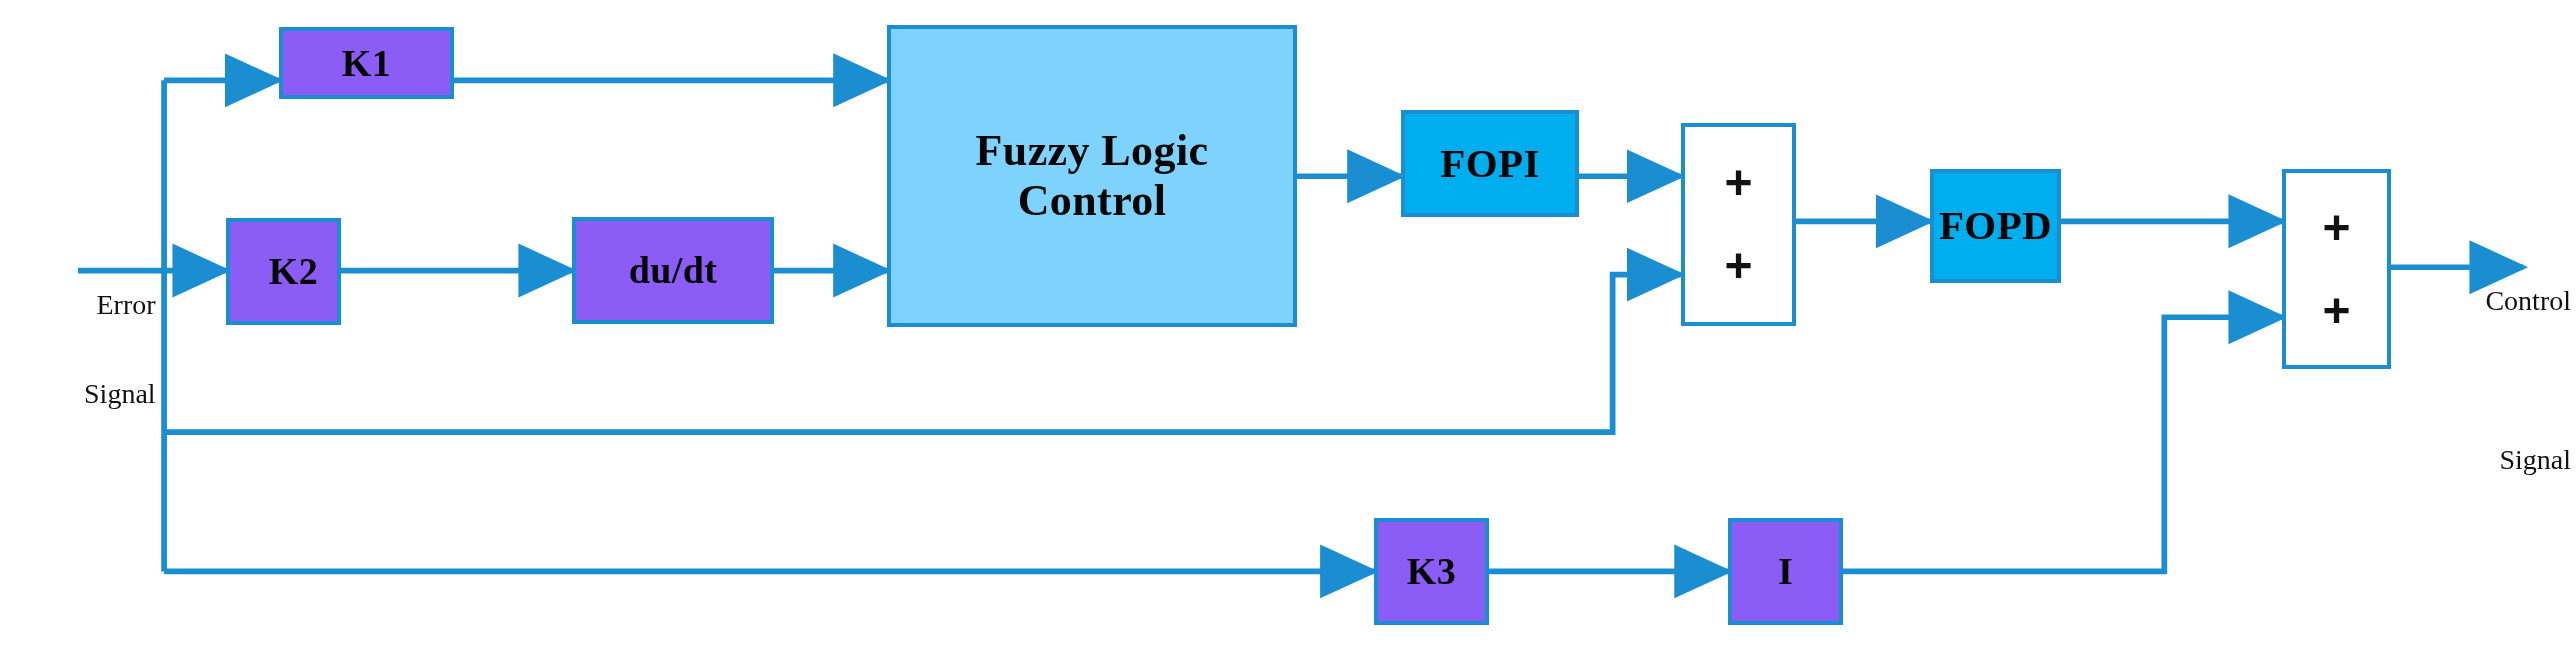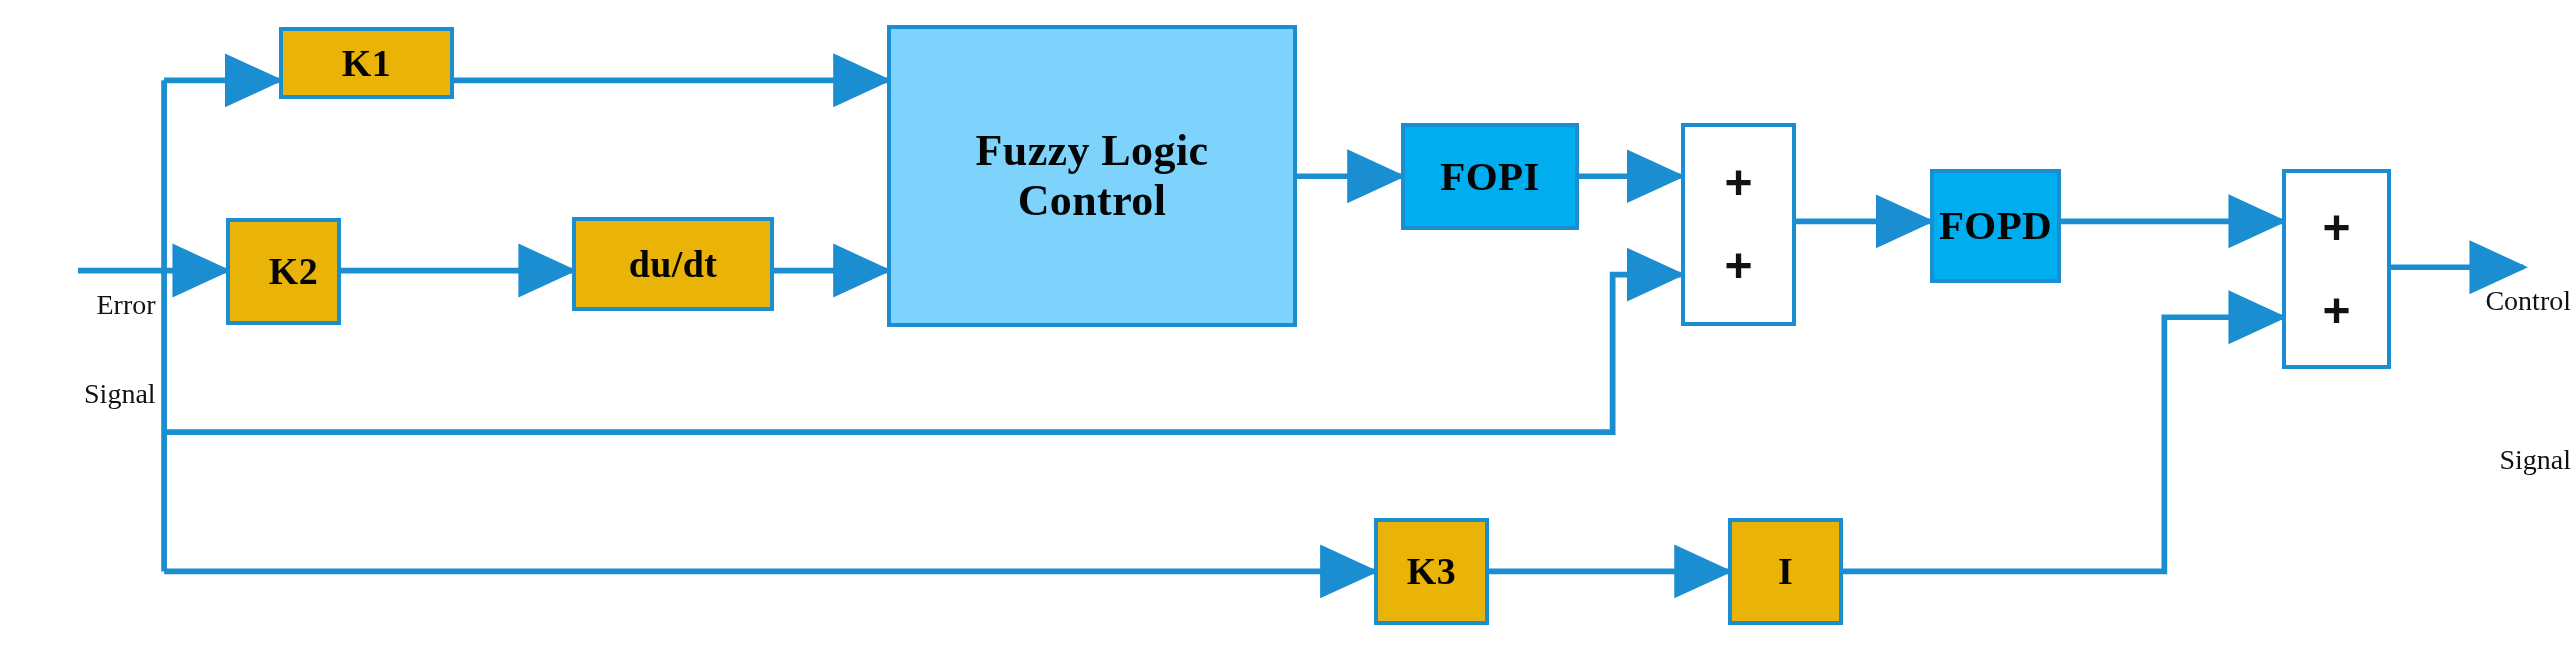--- a/index.html
+++ b/index.html
@@ -33,21 +33,21 @@
     justify-content: center;
     text-align: center;
     border: 4.1px solid #1a8ed1;
     font-weight: bold;
     color: #050505;
     letter-spacing: 0.4px;
     line-height: 1.12;
     z-index: 5;
   }
   .blk-gain {
-    background: #eab308;
+    background: #8b5cf6;
     font-size: 38px;
   }
   .blk-fuzzy {
     background: #7dd3fc;
     font-size: 44px;
   }
   .blk-fo {
     background: #00aeef;
     font-size: 41px;
   }
@@ -129,30 +129,30 @@
 
   <div class="lbl" style="left:6.6px; top:231px; width:149px;">
     <div>Error</div>
     <div>Signal</div>
   </div>
 
   <div class="blk blk-gain" style="left:279px; top:27px; width:175px; height:72px;">K1</div>
 
   <div class="blk blk-gain" style="left:226px; top:218px; width:115px; height:107px;padding-left:20px;">K2</div>
 
-  <div class="blk blk-gain" style="left:572px; top:217px; width:202px; height:94px;">du/dt</div>
+  <div class="blk blk-gain" style="left:572px; top:217px; width:202px; height:107px;">du/dt</div>
 
   <div class="blk blk-fuzzy" style="left:887px; top:24.6px; width:410px; height:302px;">
     <div>
       <div>Fuzzy Logic</div>
       <div>Control</div>
     </div>
   </div>
 
-  <div class="blk blk-fo" style="left:1401px; top:123px; width:178px; height:107px;">FOPI</div>
+  <div class="blk blk-fo" style="left:1401px; top:110px; width:178px; height:107px;">FOPI</div>
 
   <div class="summer" style="left:1681px; top:123px; width:115px; height:203px; padding:14.8px 0;">
     <span class="sign">+</span>
     <span class="sign">+</span>
   </div>
 
   <div class="blk blk-fo" style="left:1930px; top:169px; width:131px; height:114px;">FOPD</div>
 
   <div class="summer" style="left:2282px; top:169px; width:109px; height:200px; padding:13px 0;">
     <span class="sign">+</span>

